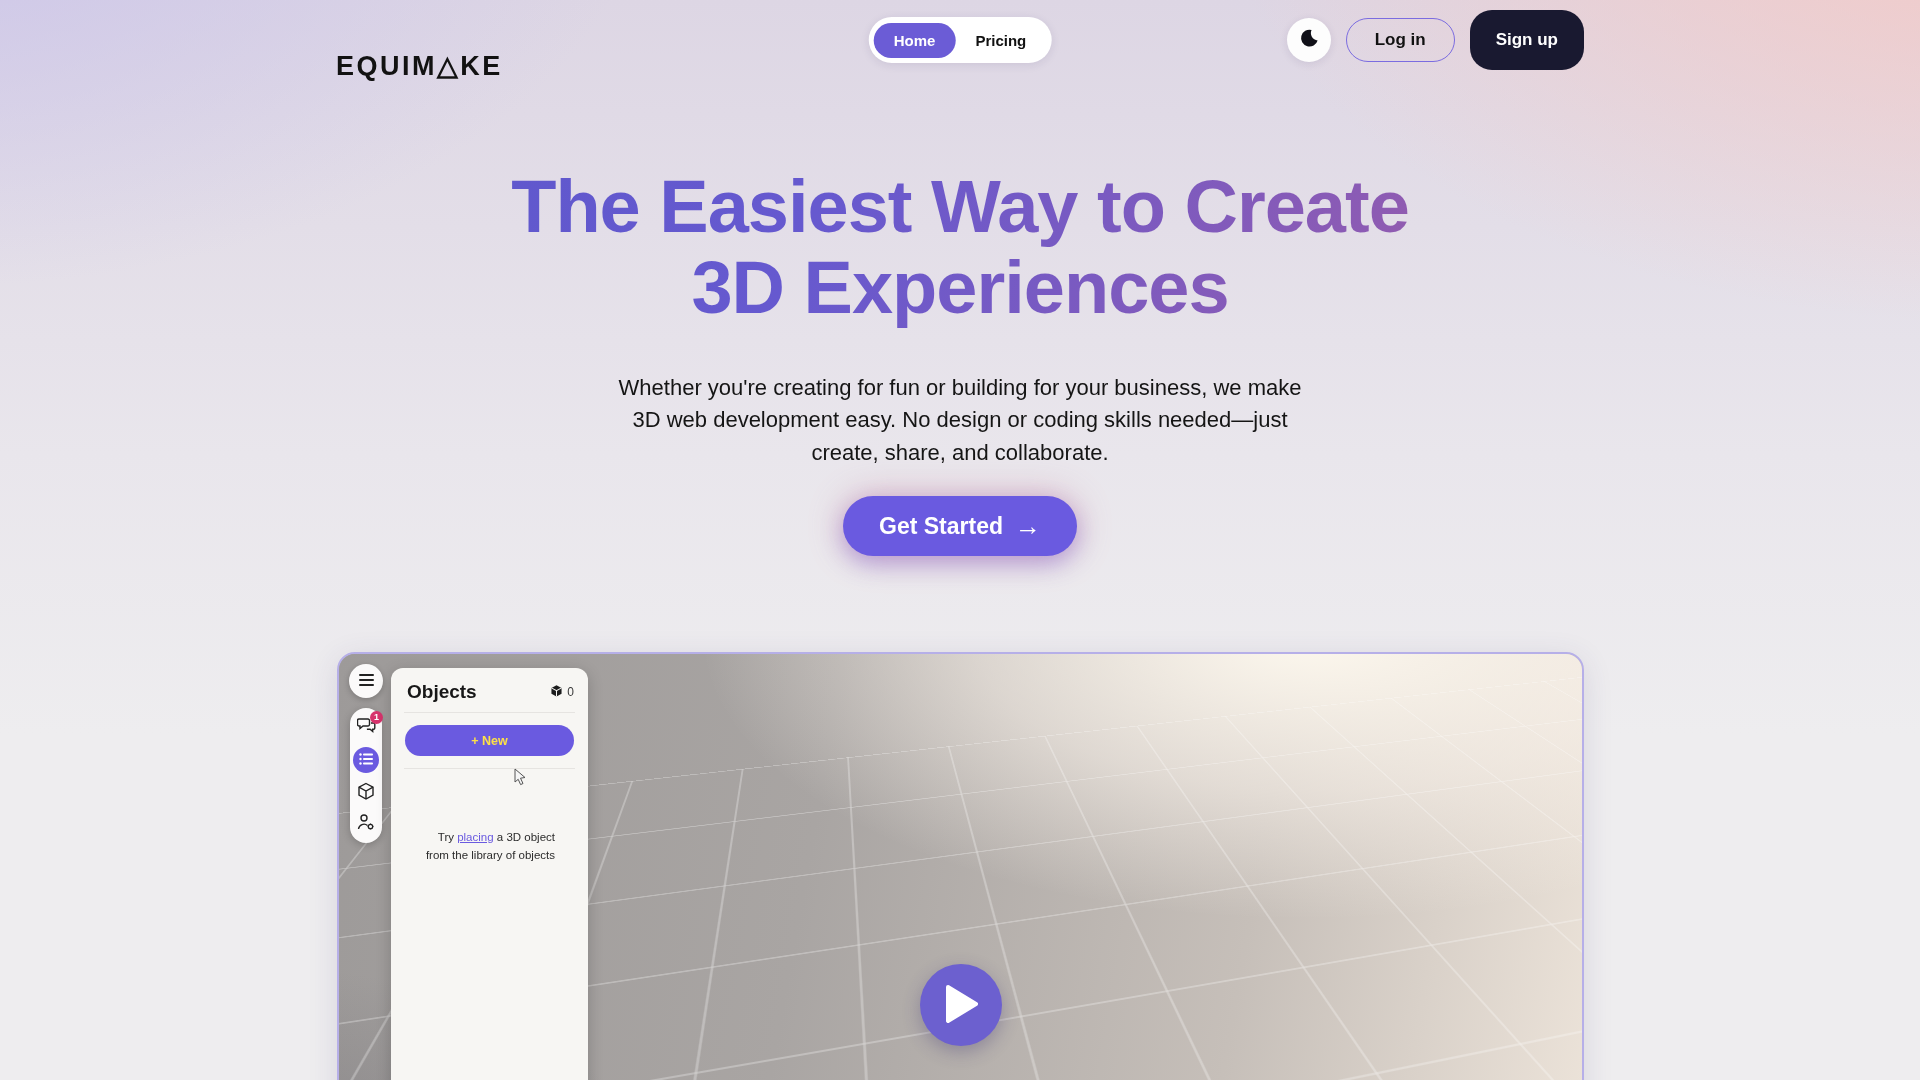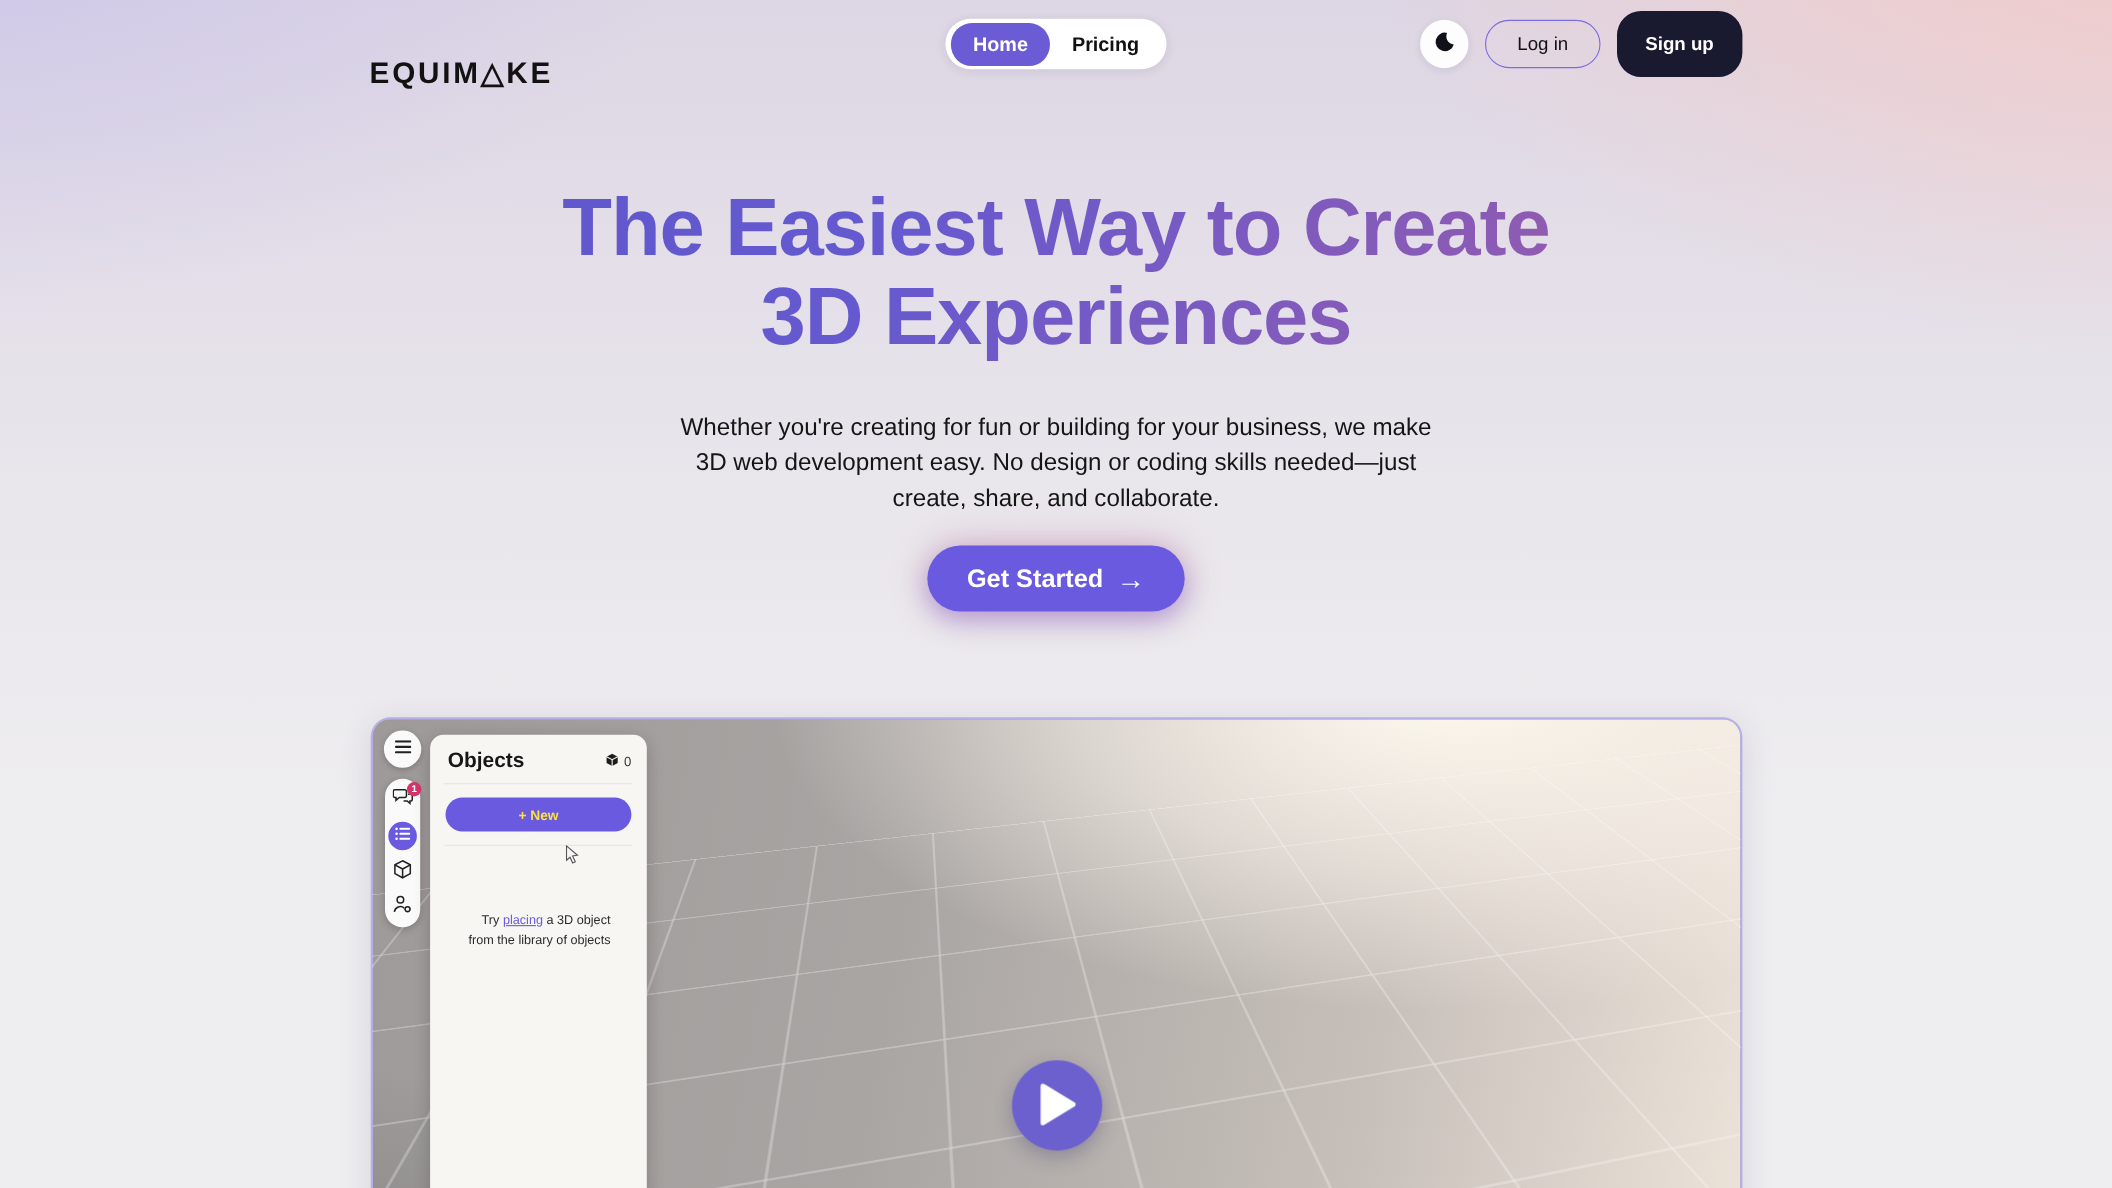--- a/index.html
+++ b/index.html
@@ -20,38 +20,38 @@
     cursor:pointer;
     margin-top:24px;
   }
   .nav-pill{
     position:absolute; left:50%; top:17px; transform:translateX(-50%);
     background:#ffffff; border-radius:24px; height:46px;
     display:flex; align-items:center; padding:5px;
     box-shadow:0 2px 10px rgba(40,30,90,.10);
   }
   .nav-item{
-    font-size:18px; font-weight:700; color:#111; padding:9px 20px;
+    font-size:15px; font-weight:700; color:#111; padding:9px 20px;
     border-radius:19px; cursor:pointer; white-space:nowrap;
   }
   .nav-item.active{ background:#6b5cd6; color:#fff; }
 
   .header-right{
     position:absolute; right:336px; top:17px; height:46px;
     display:flex; align-items:center; gap:15px;
   }
   .theme-toggle{
     width:44px; height:44px; border-radius:50%; background:#fdfdfd;
     display:flex; align-items:center; justify-content:center; cursor:pointer;
     box-shadow:0 2px 8px rgba(40,30,90,.10);
   }
   .btn-login{
     height:44px; padding:0 28px; border-radius:22px;
     border:1.5px solid #7b6ce0; background:transparent;
-    font-size:17px; font-weight:400; color:#111;
+    font-size:17px; font-weight:700; color:#111;
     display:flex; align-items:center; cursor:pointer;
     font-family:"Liberation Sans", sans-serif;
   }
   .btn-signup{
     height:60px; padding:0 26px; border-radius:22px; border:none;
     background:#191930; color:#fff; font-size:17px; font-weight:700;
     display:flex; align-items:center; cursor:pointer;
     font-family:"Liberation Sans", sans-serif;
   }
 

